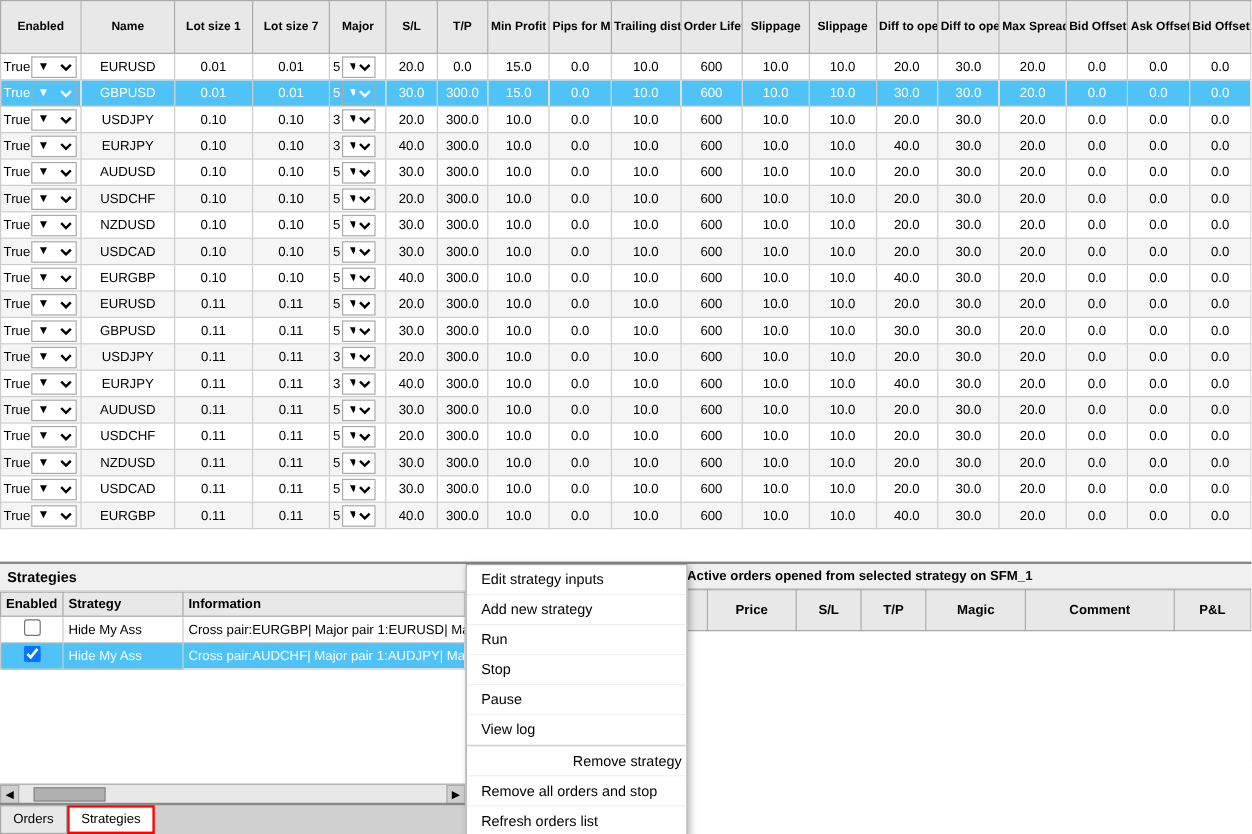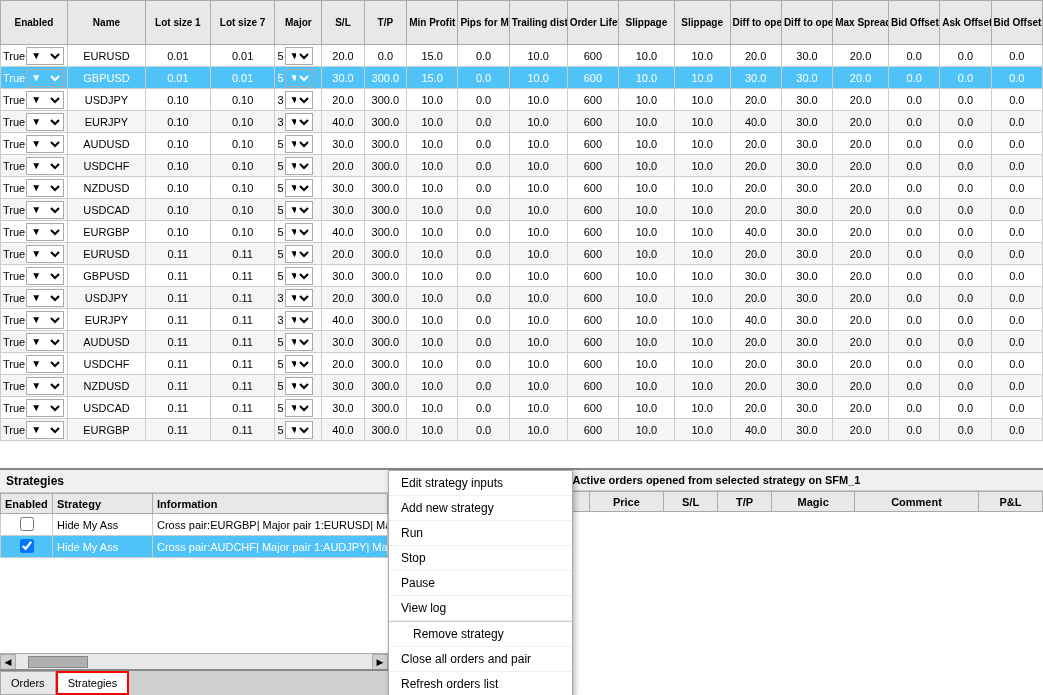--- a/index.html
+++ b/index.html
@@ -129,21 +129,21 @@
     .orders-table {
       border-collapse: collapse;
       width: 100%;
     }
     .orders-table th {
       background: #e8e8e8;
       border: 1px solid #aaa;
       padding: 2px 4px;
       font-size: 11px;
       text-align: center;
-      height: 20px;
+      height: 34px;
     }
   </style>
 </head>
 <body>
 
 <div style="width:1043px;height:695px;overflow:hidden;position:relative;">
 
   <div class="top-table-container" style="height:470px;overflow:auto;border-bottom:2px solid #888;">
     <table class="top-table">
       <thead>
@@ -780,22 +780,22 @@
       </div>
     </div>
 
     <div id="context-menu" style="position:absolute;left:388px;top:0px;width:185px;background:white;border:1px solid #aaa;box-shadow:2px 2px 6px rgba(0,0,0,0.3);z-index:100;">
     <div class="context-menu-item" style="padding: 5px 12px; font-size: 12px; cursor: pointer; border-bottom: 1px solid rgb(240, 240, 240);">Edit strategy inputs</div>
         <div class="context-menu-item" style="padding: 5px 12px; font-size: 12px; cursor: pointer; border-bottom: 1px solid rgb(240, 240, 240);">Add new strategy</div>
         <div class="context-menu-item" style="padding: 5px 12px; font-size: 12px; cursor: pointer; border-bottom: 1px solid rgb(240, 240, 240);">Run</div>
         <div class="context-menu-item" style="padding: 5px 12px; font-size: 12px; cursor: pointer; border-bottom: 1px solid rgb(240, 240, 240);">Stop</div>
         <div class="context-menu-item" style="padding: 5px 12px; font-size: 12px; cursor: pointer; border-bottom: 1px solid rgb(240, 240, 240);">Pause</div>
         <div class="context-menu-item" style="padding: 5px 12px; font-size: 12px; cursor: pointer; border-bottom: 1px solid rgb(240, 240, 240);">View log</div>
-        <div class="context-menu-item" style="border-top: 1px solid rgb(204, 204, 204); padding: 5px 24px; font-size: 12px; cursor: pointer; border-bottom: 1px solid rgb(240, 240, 240);">Remove strategy</div>
-        <div class="context-menu-item" style="padding: 5px 12px; font-size: 12px; cursor: pointer; border-bottom: 1px solid rgb(240, 240, 240);">Close all orders and pair</div>
+        <div class="context-menu-item" style="border-top: 1px solid rgb(204, 204, 204); padding: 5px 4px; font-size: 12px; cursor: pointer; border-bottom: 1px solid rgb(240, 240, 240); text-align: right;">Remove strategy</div>
+        <div class="context-menu-item" style="padding: 5px 12px; font-size: 12px; cursor: pointer; border-bottom: 1px solid rgb(240, 240, 240);">Remove all orders and stop</div>
         <div class="context-menu-item" style="padding: 5px 12px; font-size: 12px; cursor: pointer; border-bottom: 1px solid rgb(240, 240, 240);">Refresh orders list</div>
       </div>
 
     <div style="flex:1;background:white;display:flex;flex-direction:column;height:225px;overflow:hidden;">
       <div style="padding:4px 6px;font-size:11px;font-weight:bold;background:#f0f0f0;border-bottom:1px solid #ccc;text-align:center;">Active orders opened from selected strategy on SFM_1</div>
       <table class="orders-table" style="width:100%;border-collapse:collapse;">
         <thead>
           <tr>
             <th>e</th>
             <th>Lots</th>

